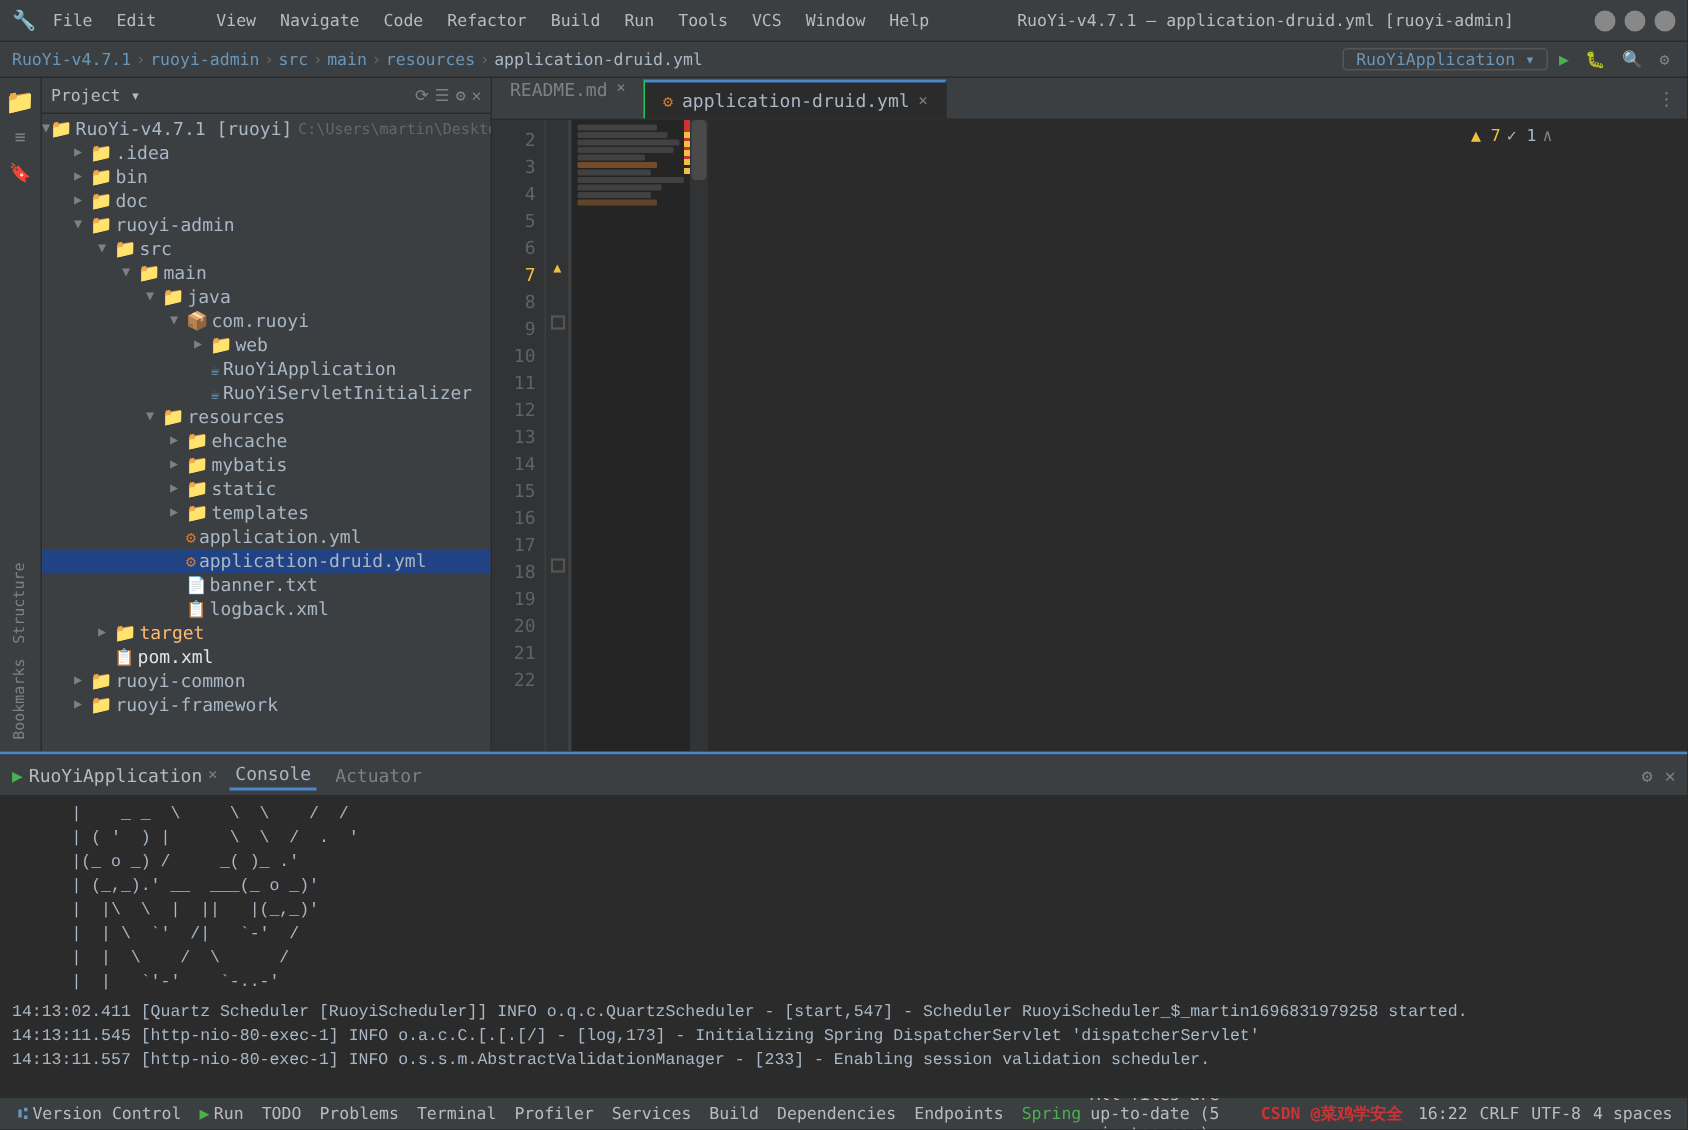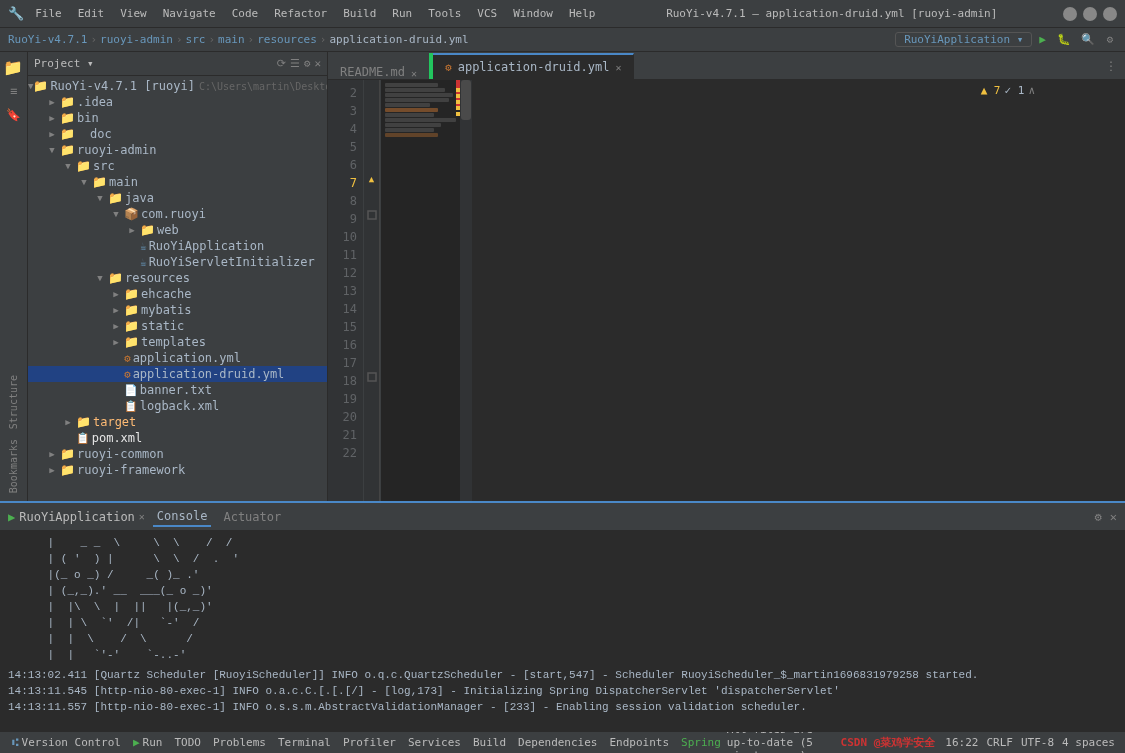--- a/index.html
+++ b/index.html
@@ -38,21 +38,21 @@
   </style>
 </head>
 <body>
 
 <div id="app">
 
   <div id="titlebar" style="display:flex;align-items:center;height:28px;background:#3c3f41;border-bottom:1px solid #2b2b2b;padding:0 8px;gap:6px;">
     <span style="color:#cc7832;font-weight:bold;font-size:13px;">🔧</span>
     <span style="font-size:11px;color:#bbb;padding:0 5px;cursor:pointer;">File</span>
     <span style="font-size:11px;color:#bbb;padding:0 5px;cursor:pointer;">Edit</span>
-    <span style="font-size:11px;color:#bbb;padding:0 5px;cursor:pointer;">View</span>
+    <span style="font-size:11px;color:#bbb;padding:0 5px;cursor:pointer;margin-left:24px;">View</span>
     <span style="font-size:11px;color:#bbb;padding:0 5px;cursor:pointer;">Navigate</span>
     <span style="font-size:11px;color:#bbb;padding:0 5px;cursor:pointer;">Code</span>
     <span style="font-size:11px;color:#bbb;padding:0 5px;cursor:pointer;">Refactor</span>
     <span style="font-size:11px;color:#bbb;padding:0 5px;cursor:pointer;">Build</span>
     <span style="font-size:11px;color:#bbb;padding:0 5px;cursor:pointer;">Run</span>
     <span style="font-size:11px;color:#bbb;padding:0 5px;cursor:pointer;">Tools</span>
     <span style="font-size:11px;color:#bbb;padding:0 5px;cursor:pointer;">VCS</span>
     <span style="font-size:11px;color:#bbb;padding:0 5px;cursor:pointer;">Window</span>
     <span style="font-size:11px;color:#bbb;padding:0 5px;cursor:pointer;">Help</span>
     <span style="flex:1;text-align:center;font-size:11px;color:#bbb;">RuoYi-v4.7.1 – application-druid.yml [ruoyi-admin]</span>
@@ -121,21 +121,21 @@
 
         <div style="padding:1px 0;display:flex;align-items:center;cursor:pointer;white-space:nowrap;padding-left:16px;">
           <span style="display:inline-block;width:16px;text-align:center;color:#808080;font-size:9px;">▶</span>
           <span style="color:#e8c46a;margin-right:2px;">📁</span>
           <span style="color:#a9b7c6;">bin</span>
         </div>
 
         <div style="padding:1px 0;display:flex;align-items:center;cursor:pointer;white-space:nowrap;padding-left:16px;">
           <span style="display:inline-block;width:16px;text-align:center;color:#808080;font-size:9px;">▶</span>
           <span style="color:#e8c46a;margin-right:2px;">📁</span>
-          <span style="color:#a9b7c6;margin-left:13px;">doc</span>
+          <span style="color:#a9b7c6;">doc</span>
         </div>
 
         <div style="padding:1px 0;display:flex;align-items:center;cursor:pointer;white-space:nowrap;padding-left:16px;">
           <span style="display:inline-block;width:16px;text-align:center;color:#808080;font-size:9px;">▼</span>
           <span style="color:#e8c46a;margin-right:2px;">📁</span>
           <span style="color:#a9b7c6;">ruoyi-admin</span>
         </div>
 
         <div style="padding:1px 0;display:flex;align-items:center;cursor:pointer;white-space:nowrap;padding-left:32px;">
           <span style="display:inline-block;width:16px;text-align:center;color:#808080;font-size:9px;">▼</span>
@@ -256,21 +256,21 @@
           <span style="color:#e8c46a;margin-right:2px;">📁</span>
           <span style="color:#a9b7c6;">ruoyi-framework</span>
         </div>
 
       </div>
     </div>
 
     <div id="editor-area" style="flex:1;display:flex;flex-direction:column;overflow:hidden;">
 
       <div id="tabs" style="background:#3c3f41;height:28px;display:flex;align-items:flex-end;border-bottom:1px solid #2b2b2b;">
-        <div style="height:26px;padding:0 12px;display:flex;align-items:flex-end;gap:6px;font-size:12px;cursor:pointer;border-right:4px solid #22c55e;background:#3c3f41;color:#808080;">
+        <div style="height:26px;padding:0 12px;display:flex;align-items:flex-start;gap:6px;font-size:12px;cursor:pointer;border-right:1px solid #22c55e;background:#3c3f41;color:#808080;">
           <span>README.md</span>
           <span style="color:#808080;font-size:10px;">✕</span>
         </div>
         <div style="height:26px;padding:0 12px;display:flex;align-items:center;gap:6px;font-size:12px;cursor:pointer;border-right:1px solid #2b2b2b;background:#2b2b2b;color:#a9b7c6;border-top:2px solid #4a88c7;">
           <span style="color:#cc7832;font-size:11px;">⚙</span>
           <span>application-druid.yml</span>
           <span style="color:#808080;font-size:10px;">✕</span>
         </div>
         <div style="flex:1;background:#3c3f41;"></div>
         <div style="padding:0 8px;color:#808080;cursor:pointer;height:26px;display:flex;align-items:center;">⋮</div>

